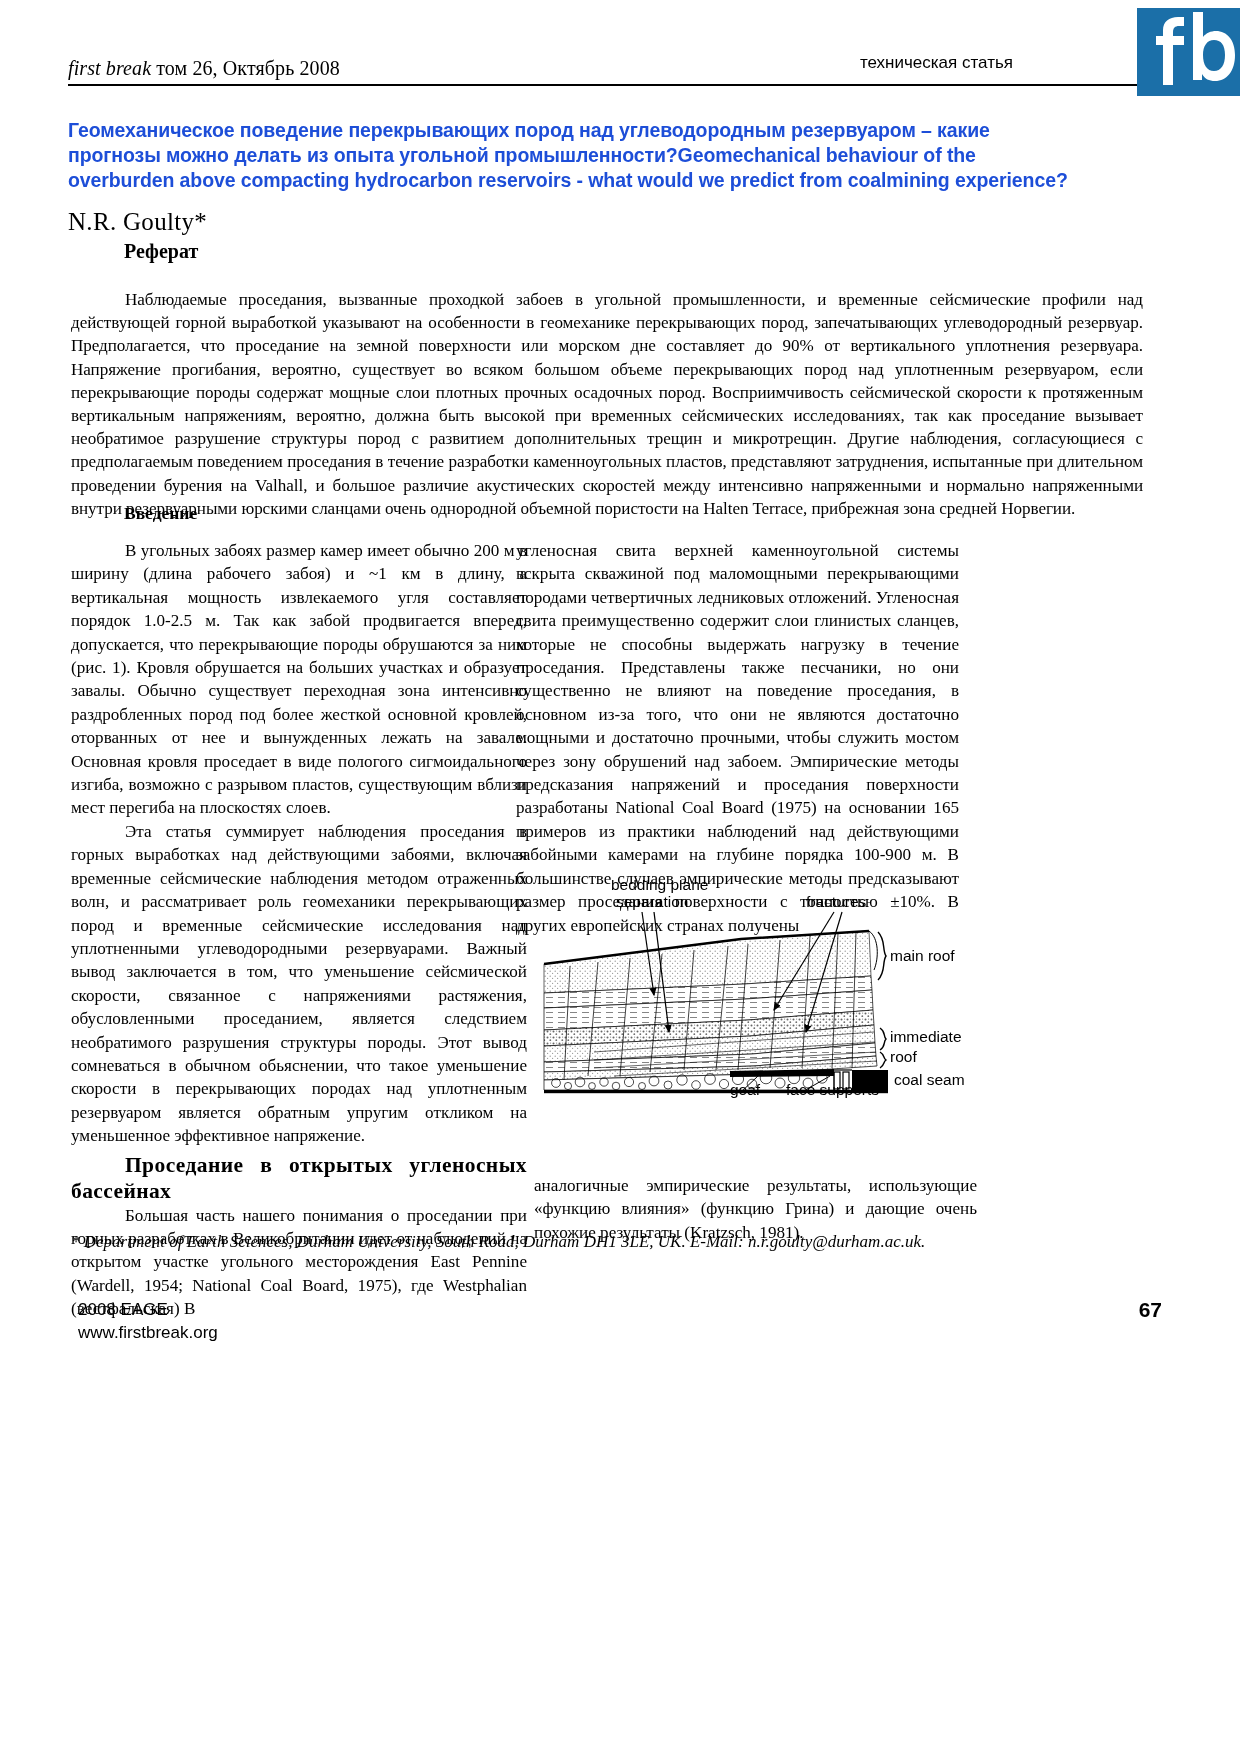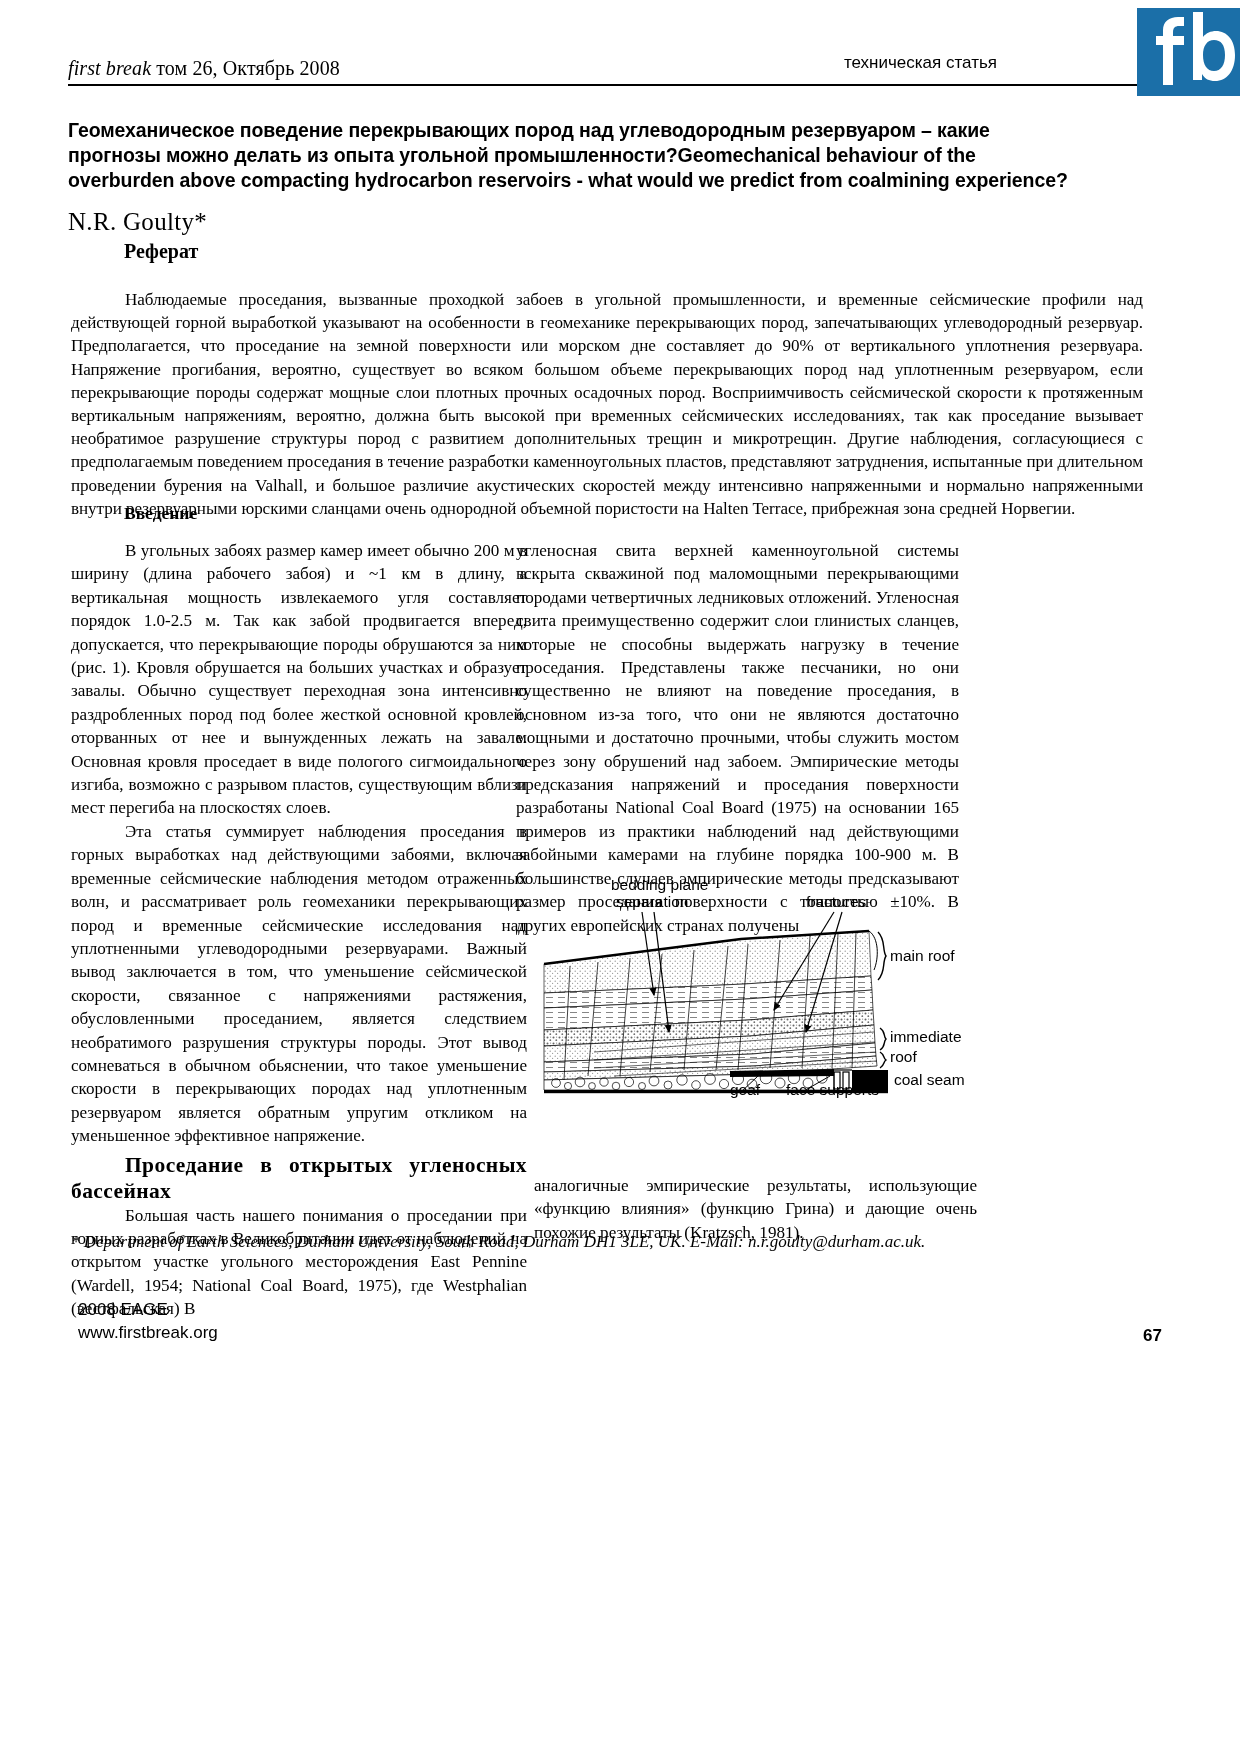--- a/index.html
+++ b/index.html
@@ -37,21 +37,21 @@
     letter-spacing: 0.1px;
     white-space: nowrap;
   }
   .hdr-left .fb {
     font-style: italic;
     font-family: "Liberation Serif", serif;
     text-align: right;
   }
   .hdr-right {
     position: absolute;
-    right: 176px;
+    right: 160px;
     bottom: 13px;
     font-family: "Liberation Sans", sans-serif;
     font-size: 17px;
     white-space: nowrap;
   }
   .hdr-rule {
     position: absolute;
     left: 0;
     right: 0;
     bottom: 0;
@@ -69,21 +69,21 @@
     overflow: hidden;
   }
   .logo svg { display: block; }
 
   
   .title {
     position: absolute;
     left: 68px;
     top: 118px;
     width: 1000px;
-    color: #000000;
+    color: #1d4ed8;
     font-family: "Liberation Sans", sans-serif;
     font-weight: bold;
     font-size: 19.5px;
     line-height: 24.8px;
     letter-spacing: -0.1px;
   }
 
   .author {
     position: absolute;
     left: 68px;
@@ -210,23 +210,22 @@
     top: 1298px;
     font-family: "Liberation Sans", sans-serif;
     font-size: 17px;
     line-height: 23px;
   }
   .pg-foot-right {
     position: absolute;
     right: 78px;
     top: 1298px;
     font-family: "Liberation Sans", sans-serif;
-    font-size: 17px;
+    font-size: 21px;
     font-weight: bold;
-    margin-top: 28px;
   }
 
   .fig-label {
     font-family: "Liberation Sans", sans-serif;
     font-size: 15.5px;
     fill: #000;
   }
 </style>
 </head>
 <body>

